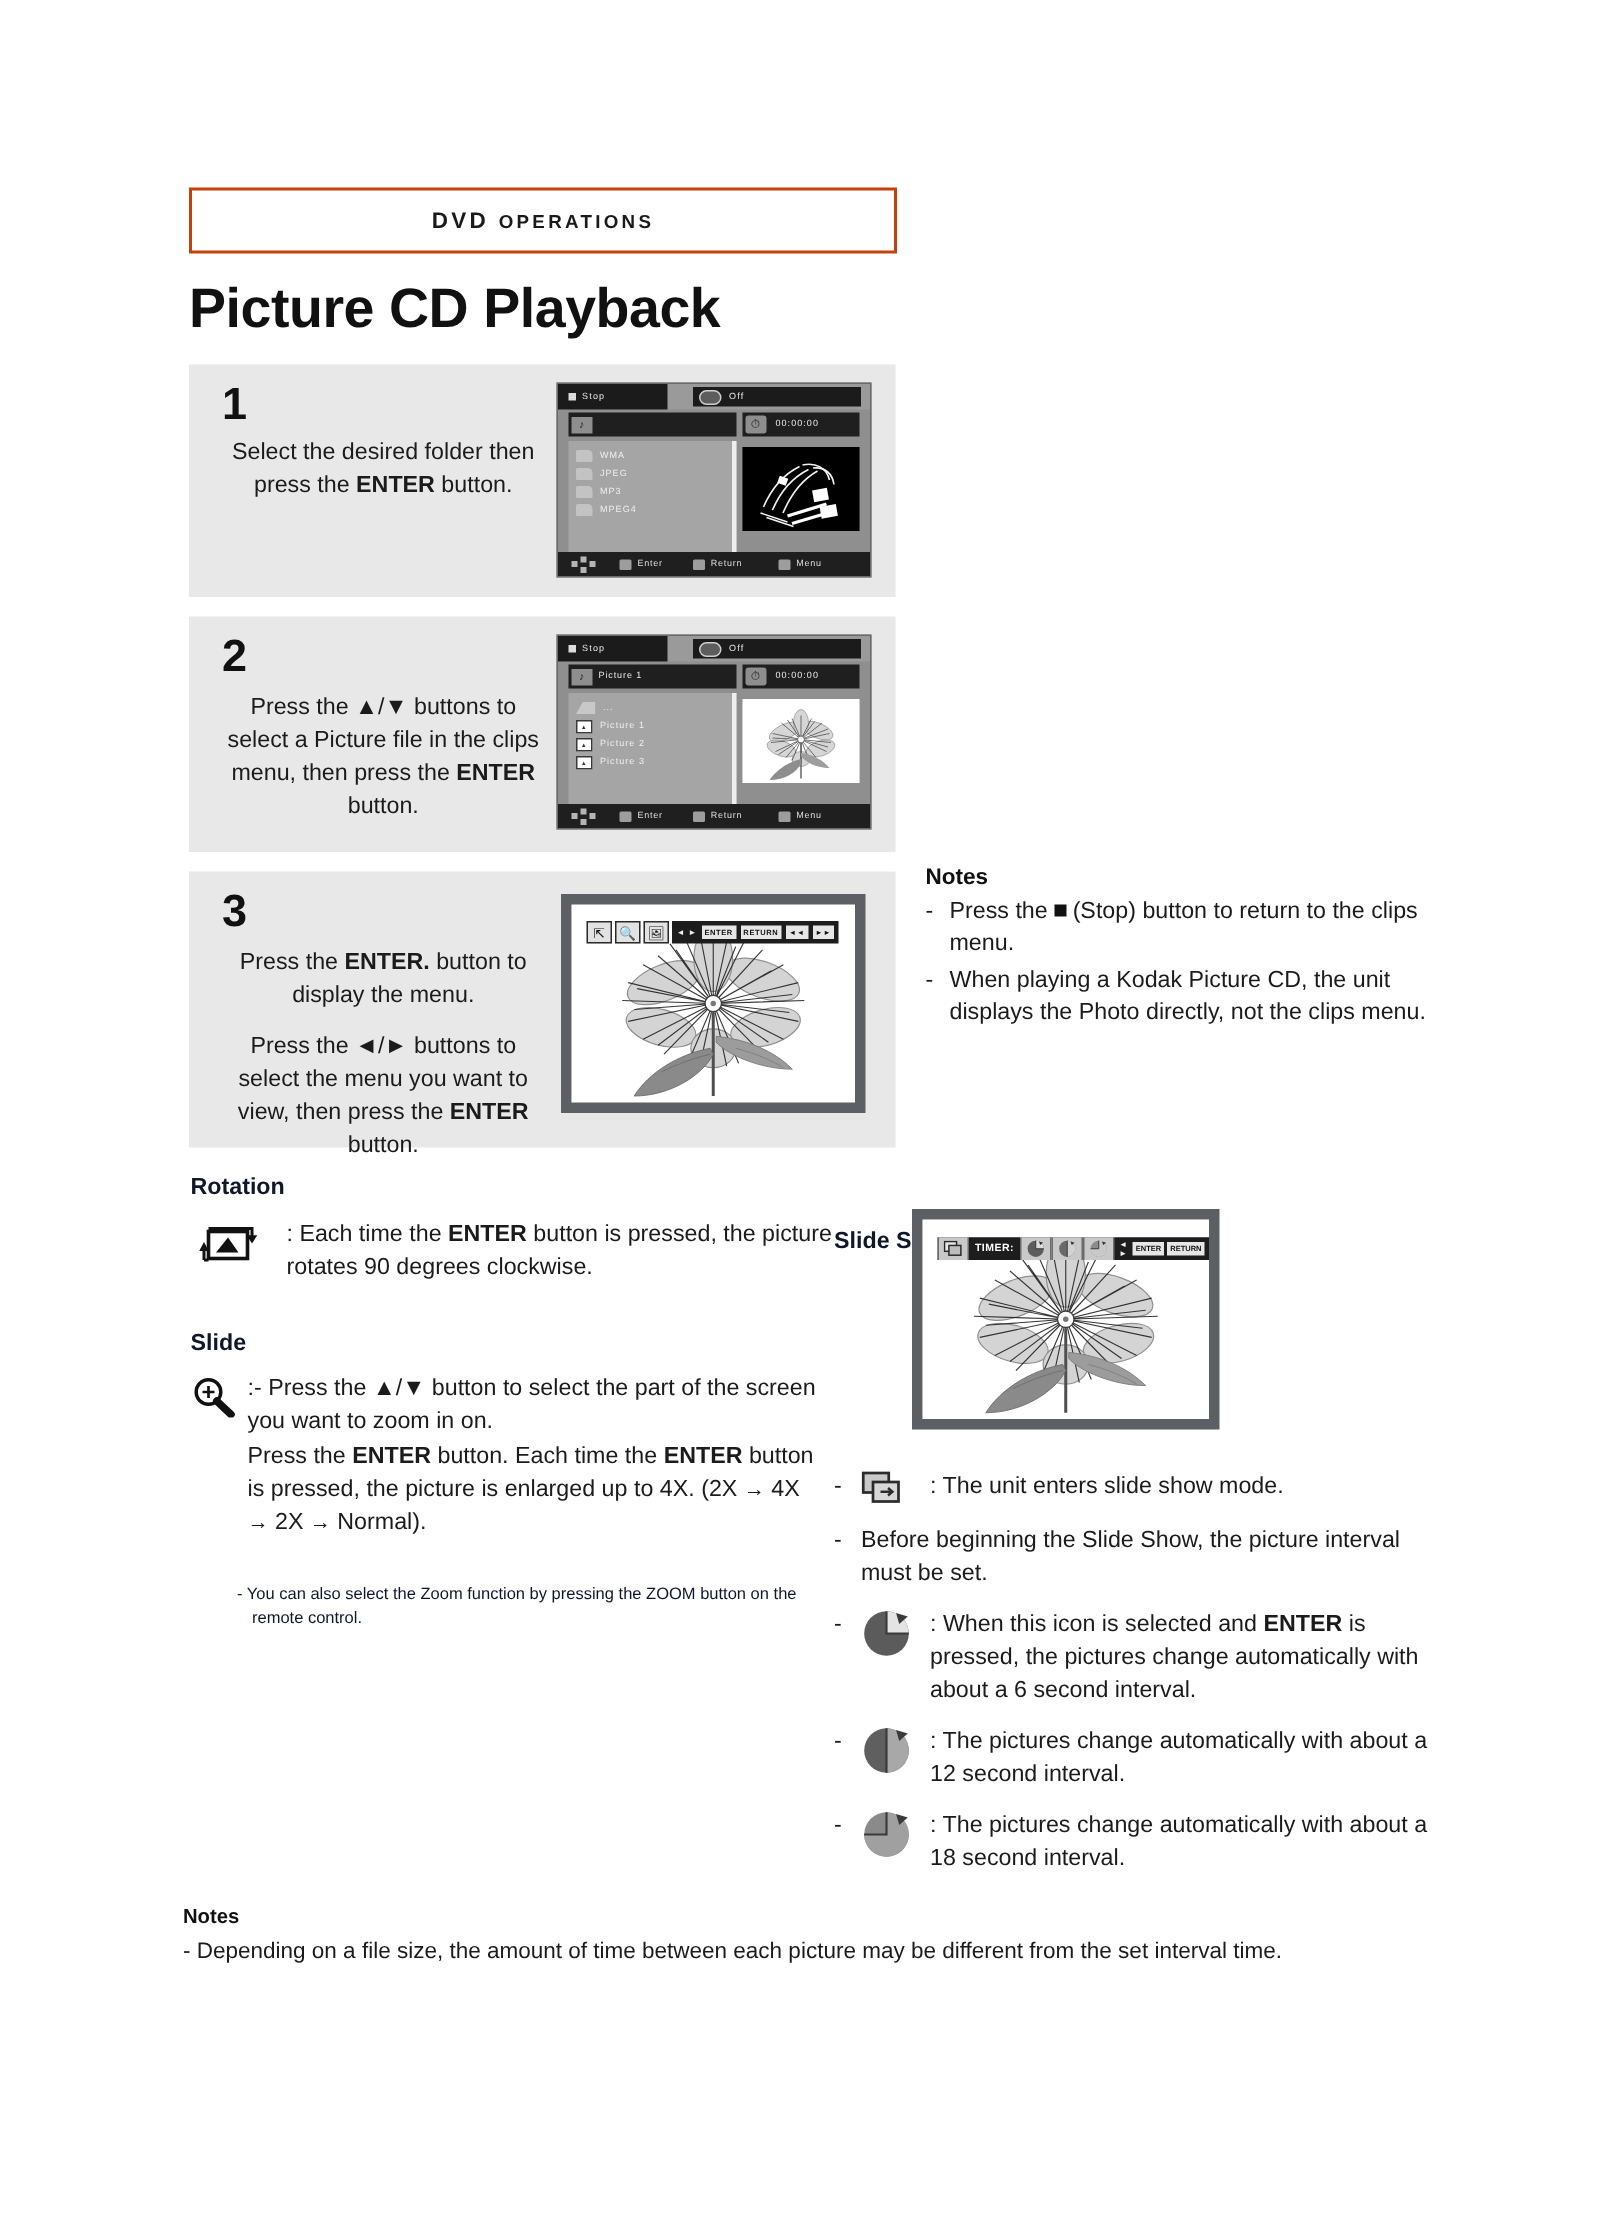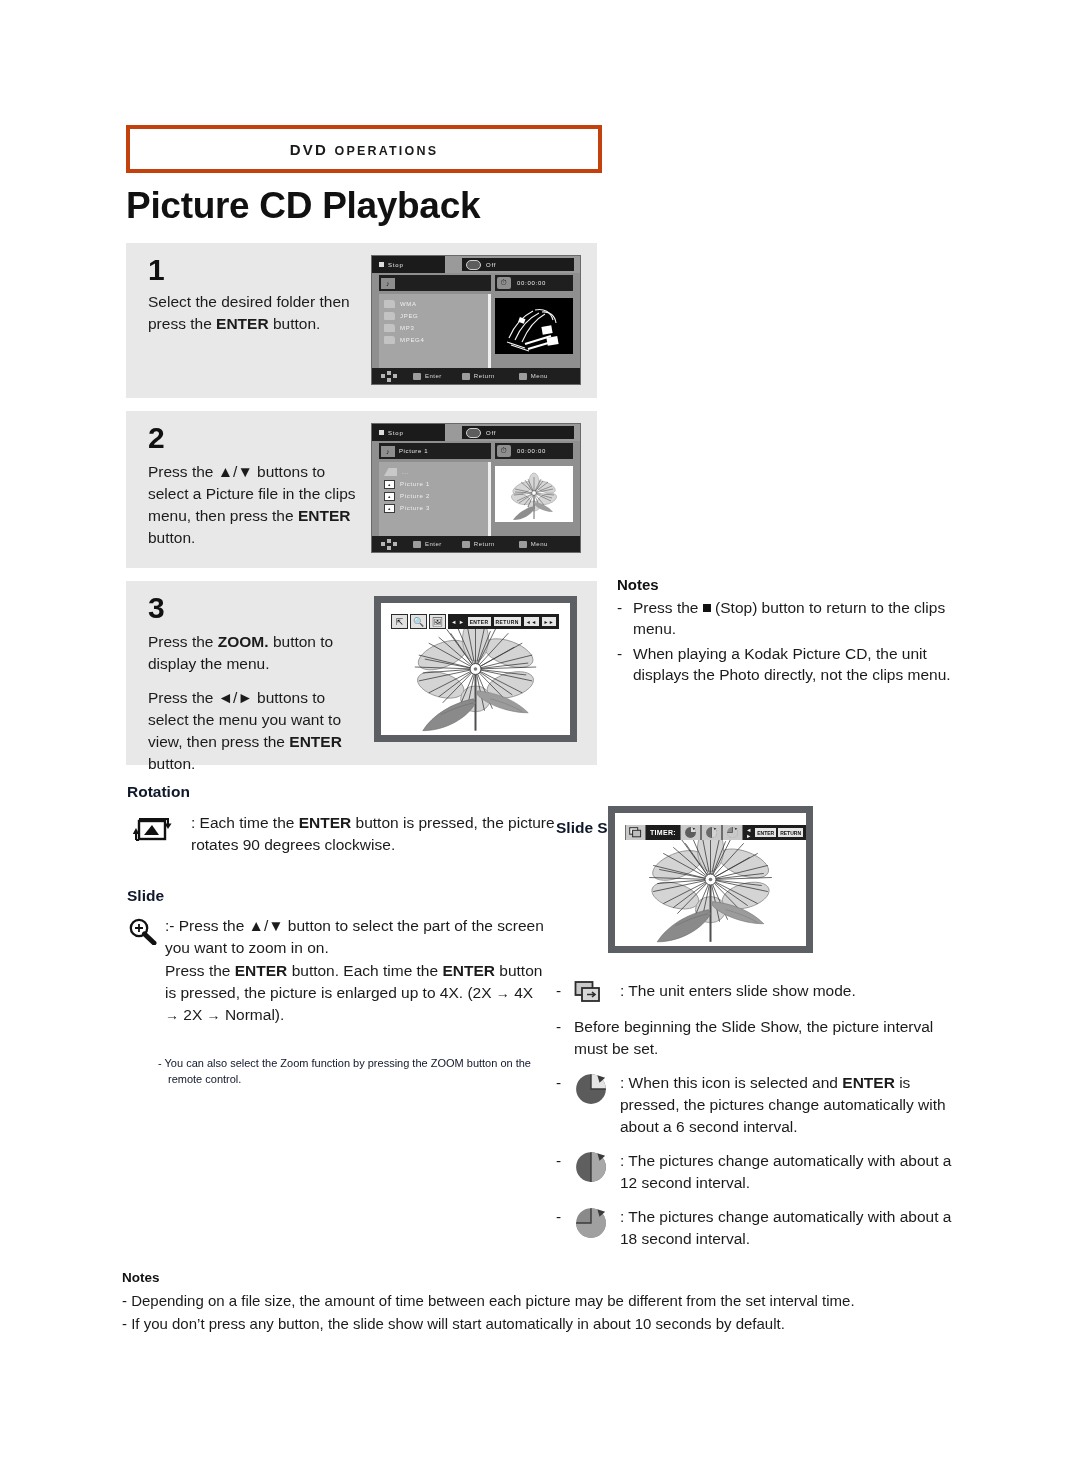--- a/index.html
+++ b/index.html
@@ -22,21 +22,21 @@
     height: 1475px;
   }
 
   
   .header-box {
     position: absolute;
     left: 126px;
     top: 125px;
     width: 468px;
     height: 40px;
-    border: 4px solid #c2410c;
+    border: 2px solid #c2410c;
     background: #fff;
     display: flex;
     align-items: center;
     justify-content: center;
   }
   .header-text {
     font-size: 15px;
     letter-spacing: 2.2px;
     font-weight: 600;
     color: #1a1a1a;
@@ -78,21 +78,21 @@
     left: 22px;
     width: 215px;
     font-size: 15.5px;
     line-height: 1.42;
     color: #1b1b1b;
   }
   #step-1 .step-text { top: 48px; }
   #step-2 .step-text { top: 50px; }
   #step-3 .step-text { top: 50px; }
   .step-text b { font-weight: bold; }
-  .step-text p { margin: 0 0 12px 0; }
+  .step-text p { margin: 0 0 12px 0; text-align: center; }
   .step-text p:last-child { margin-bottom: 0; }
 
   
   .osd {
     position: absolute;
     width: 210px;
     height: 130px;
     background: #8f8f8f;
     border: 1px solid #6a6a6a;
     box-sizing: border-box;
@@ -724,21 +724,21 @@
             <span class="key"></span>
             <span>Menu</span>
           </div>
       </div>
     </div>
   </div>
 
   <div class="step-panel" id="step-3">
     <div class="step-num">3</div>
     <div class="step-text">
-      <p>Press the <b>ZOOM.</b> button to display the menu.</p>
+      <p>Press the <b>ENTER.</b> button to display the menu.</p>
       <p>Press the ◄/► buttons to select the menu you want to view, then press the <b>ENTER</b> button.</p>
     </div>
 
     <div class="photo-frame">
       <div class="photo-inner">
         <div class="ovl-bar">
           <div class="ovl-ico">⇱</div>
           <div class="ovl-ico">🔍</div>
           <div class="ovl-ico">🖼</div>
           <div class="ovl-keys">
@@ -944,17 +944,16 @@
           <path d="M16.5 2.3 L22 4 L18 7.5 Z" fill="#3a3a3a"></path>
         </svg>
       </div>
       <div class="ss-txt">: The pictures change automatically with about a 18 second interval.</div>
     </div>
   </div>
 
   <div class="notes-bottom">
     <div class="nb-title">Notes</div>
     <div class="nb-line">- Depending on a file size, the amount of time between each picture may be different from the set interval time.</div>
-    <div class="nb-line">- If you don’t press any button, the slide show will start automatically in about 10 seconds by default.</div>
   </div>
 
 
 </div>
 
 </body></html>

